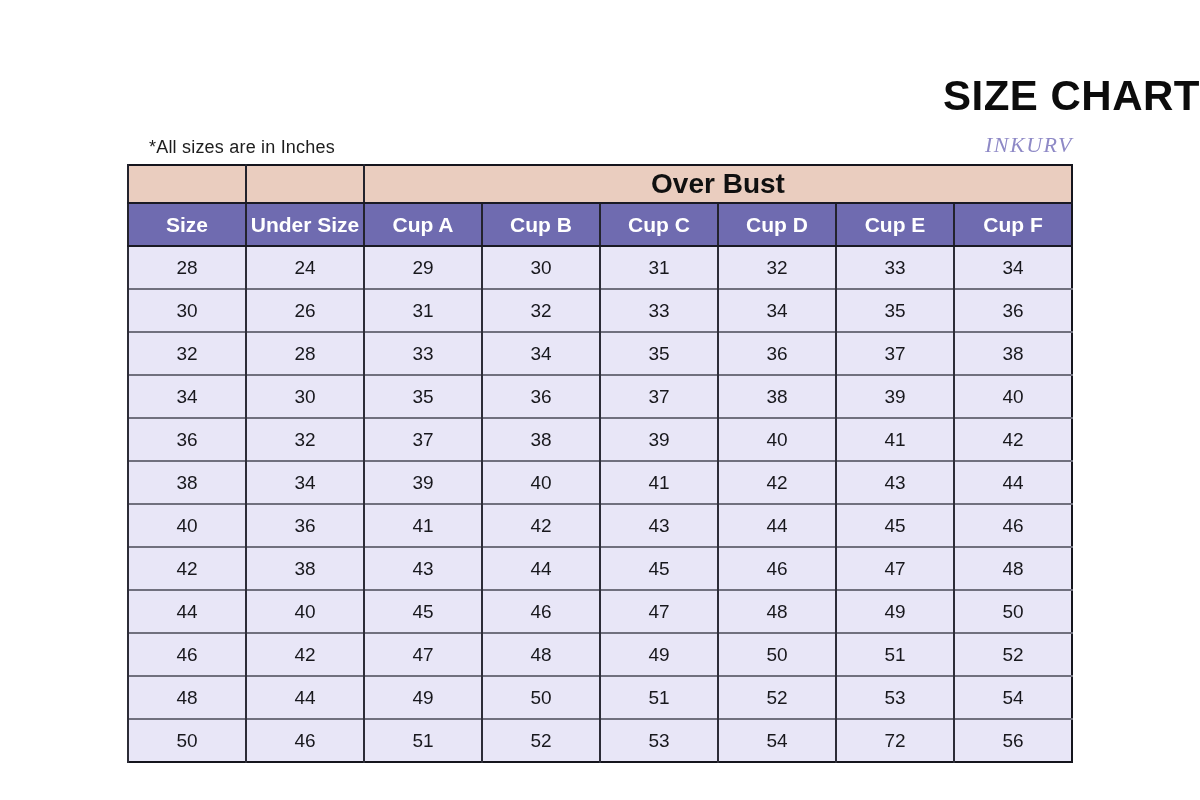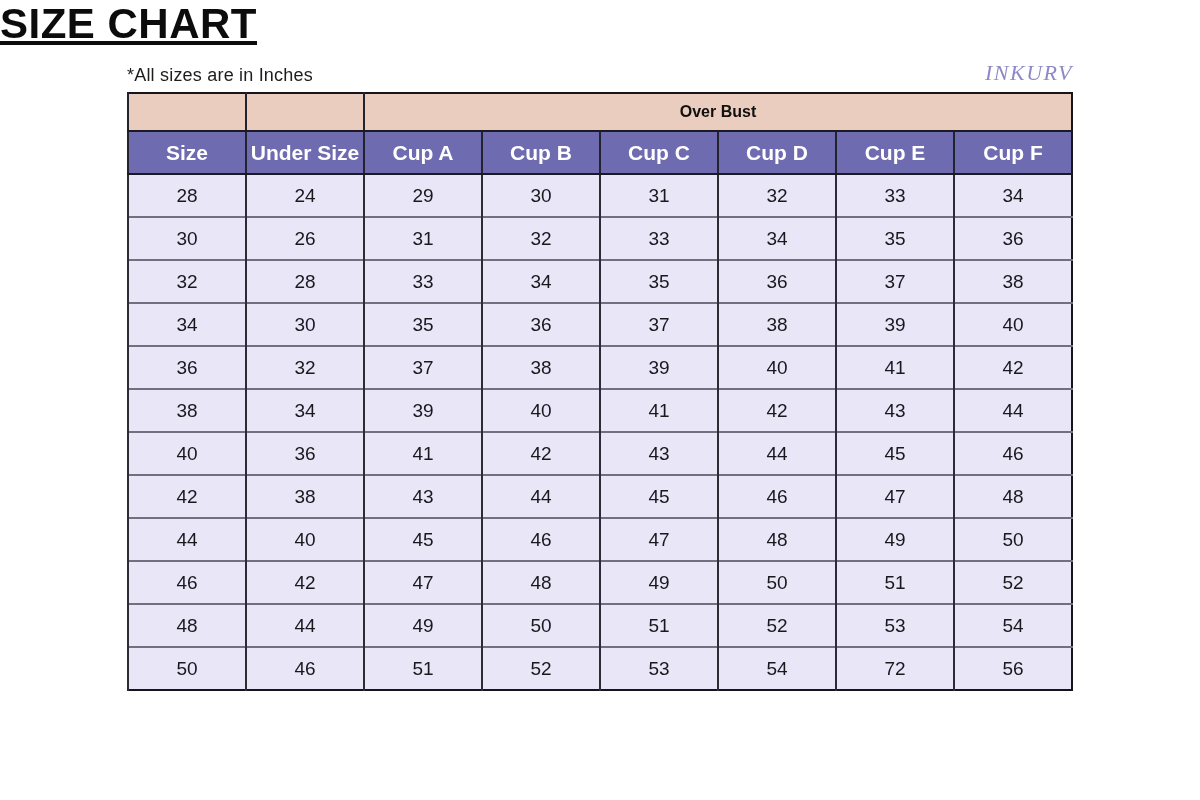--- a/index.html
+++ b/index.html
@@ -12,60 +12,61 @@
     overflow: hidden;
   }
   .page {
     width: 1200px;
     height: 800px;
     position: relative;
     background: #ffffff;
   }
   .title {
     margin: 0;
-    text-align: left;
+    padding-top: 72px;
+    text-align: right;
     font-size: 42px;
     line-height: 1.15;
     font-weight: 800;
     letter-spacing: 0.5px;
     color: #0c0c0c;
-    text-decoration: underline;
   }
   .meta-row {
     width: 946px;
     margin: 12px auto 6px auto;
     display: flex;
     justify-content: space-between;
     align-items: flex-end;
   }
   .note {
     font-size: 18px;
     color: #1d1d1d;
     letter-spacing: 0.2px;
+    margin-left: 22px;
   }
   .brand {
     font-family: "Liberation Serif", serif;
     font-size: 22px;
     letter-spacing: 1.5px;
     color: var(--brand, #8e89c6);
     font-style: italic;
   }
   table.size-chart {
     width: 946px;
     margin: 0 auto;
     border-collapse: collapse;
     table-layout: fixed;
     border: 2px solid #15151d;
   }
   thead td.tan-cell {
     background: var(--tan, #eacdbf);
     height: 34px;
     text-align: center;
     vertical-align: middle;
-    font-size: 16px;
+    font-size: 28px;
     font-weight: bold;
     color: #101010;
     border-left: 2px solid #23232d;
     border-bottom: 2px solid #1a1a24;
   }
   thead th {
     background: var(--purple, #6f6bb0);
     height: 39px;
     text-align: center;
     vertical-align: middle;

